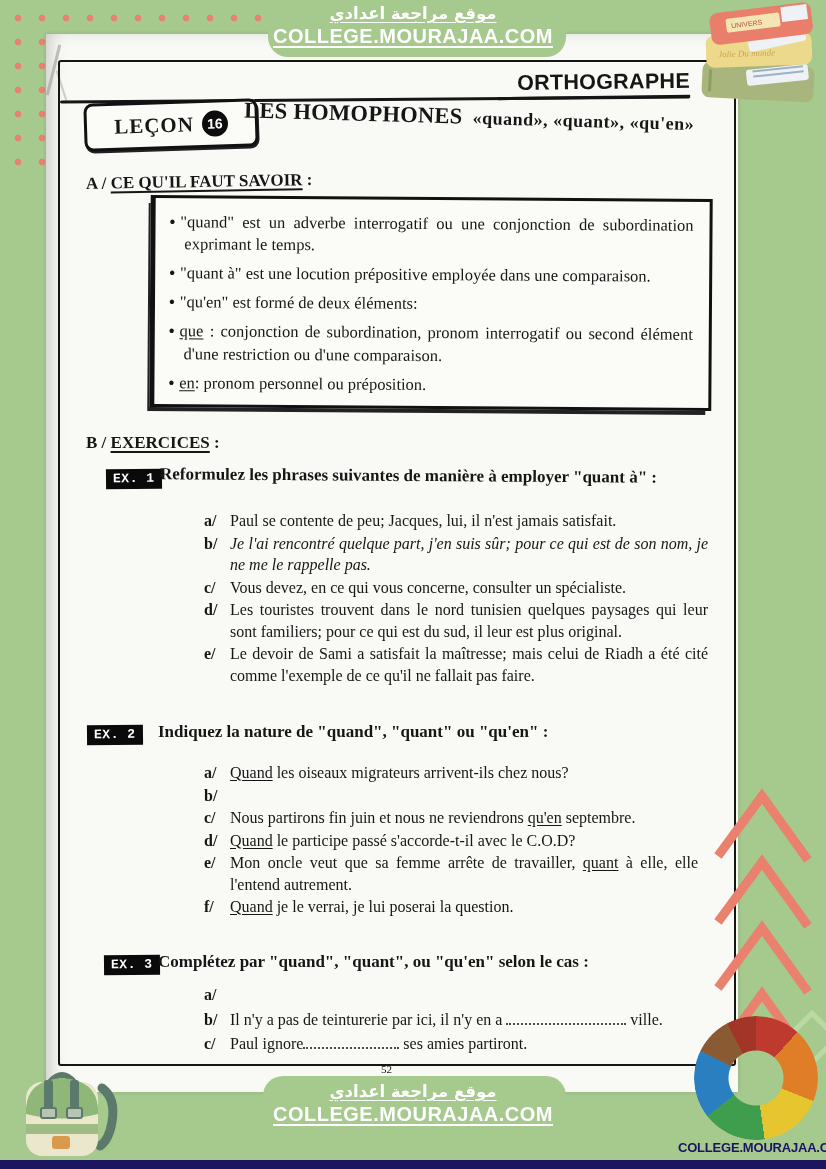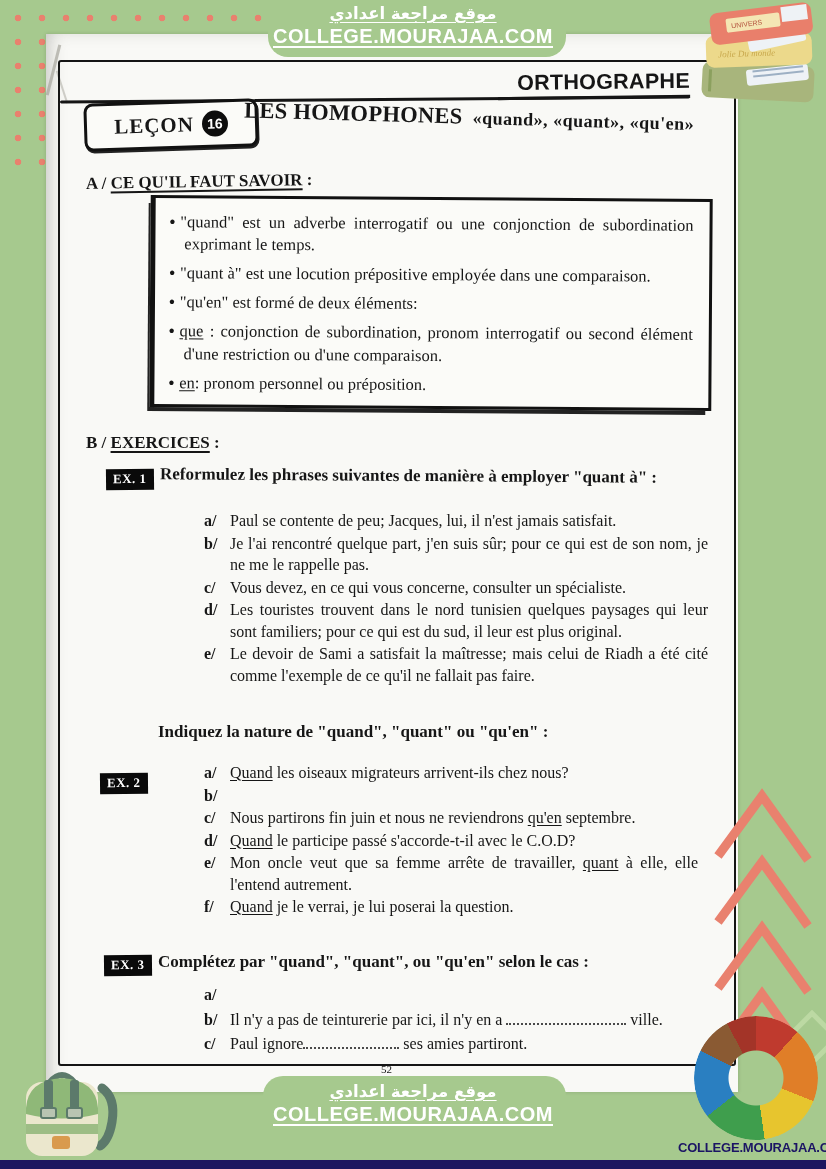--- a/index.html
+++ b/index.html
@@ -56,21 +56,21 @@
     padding:13px 16px 10px 14px;
   }
   .bullet{
     font-size:16.5px;line-height:1.34;text-align:justify;margin-bottom:7px;
     padding-left:15px;text-indent:-15px;
   }
   .bullet .mark{font-weight:bold;margin-right:5px;}
   .u{text-decoration:underline;text-underline-offset:2px;}
   .exbadge{
     position:absolute;z-index:3;background:#0a0a0a;color:#fff;
-    font-family:Liberation Serif, serif;font-weight:bold;font-size:13px;
+    font-family:Liberation Mono, monospace;font-weight:bold;font-size:13px;
     padding:2px 7px 3px;letter-spacing:.5px;transform:rotate(-.6deg);
   }
   .exhead{position:absolute;z-index:3;font-weight:bold;font-size:17px;white-space:nowrap;}
   .items{position:absolute;z-index:3;}
   .item{display:flex;margin-bottom:1px;font-size:16px;line-height:21.5px;}
   .item .lab{font-weight:bold;min-width:26px;}
   .item .txt{text-align:justify;}
   .item .txt.nw{white-space:nowrap;}
   .blank{display:inline-block;height:11px;border-bottom:2px dotted #4a4a4a;vertical-align:baseline;}
   .pageno{position:absolute;left:344px;top:1063px;width:48px;z-index:3;text-align:right;font-size:11px;}
@@ -139,37 +139,37 @@
 
 <div class="exbadge" style="left:106px;top:469px;">EX. 1</div>
 <div class="exhead" style="left:160px;top:466px;transform:rotate(.4deg);">Reformulez les phrases suivantes de manière à employer "quant à" :</div>
 <div class="items" style="left:204px;top:510px;">
   <div class="item">
       <span class="lab">a/</span>
       <span class="txt nw"><span>Paul se contente de peu; Jacques, lui, il n'est jamais satisfait.</span></span>
     </div>
   <div class="item">
       <span class="lab">b/</span>
-      <span class="txt" style="width:478px;"><span>Je l'ai rencontré quelque part, j'en suis sûr; pour ce qui est de son nom, je ne me le rappelle pas.</span></span>
+      <span class="txt" style="width:478px;font-style:italic;"><span>Je l'ai rencontré quelque part, j'en suis sûr; pour ce qui est de son nom, je ne me le rappelle pas.</span></span>
     </div>
   <div class="item">
       <span class="lab">c/</span>
       <span class="txt nw"><span>Vous devez, en ce qui vous concerne, consulter un spécialiste.</span></span>
     </div>
   <div class="item">
       <span class="lab">d/</span>
       <span class="txt" style="width:478px;"><span>Les touristes trouvent dans le nord tunisien quelques paysages qui leur sont familiers; pour ce qui est du sud, il leur est plus original.</span></span>
     </div>
   <div class="item">
       <span class="lab">e/</span>
       <span class="txt" style="width:478px;"><span>Le devoir de Sami a satisfait la maîtresse; mais celui de Riadh a été cité comme l'exemple de ce qu'il ne fallait pas faire.</span></span>
     </div>
 </div>
 
-<div class="exbadge" style="left:100px;top:725px;margin-top:48px;">EX. 2</div>
+<div class="exbadge" style="left:87px;top:725px;">EX. 2</div>
 <div class="exhead" style="left:158px;top:722px;">Indiquez la nature de "quand", "quant" ou "qu'en" :</div>
 <div class="items" style="left:204px;top:762px;">
   <div class="item">
       <span class="lab">a/</span>
       <span class="txt nw"><span></span><span class="u">Quand</span><span> les oiseaux migrateurs arrivent-ils chez nous?</span></span>
     </div>
   <div class="item">
       <span class="lab">b/</span>
     </div>
   <div class="item">

